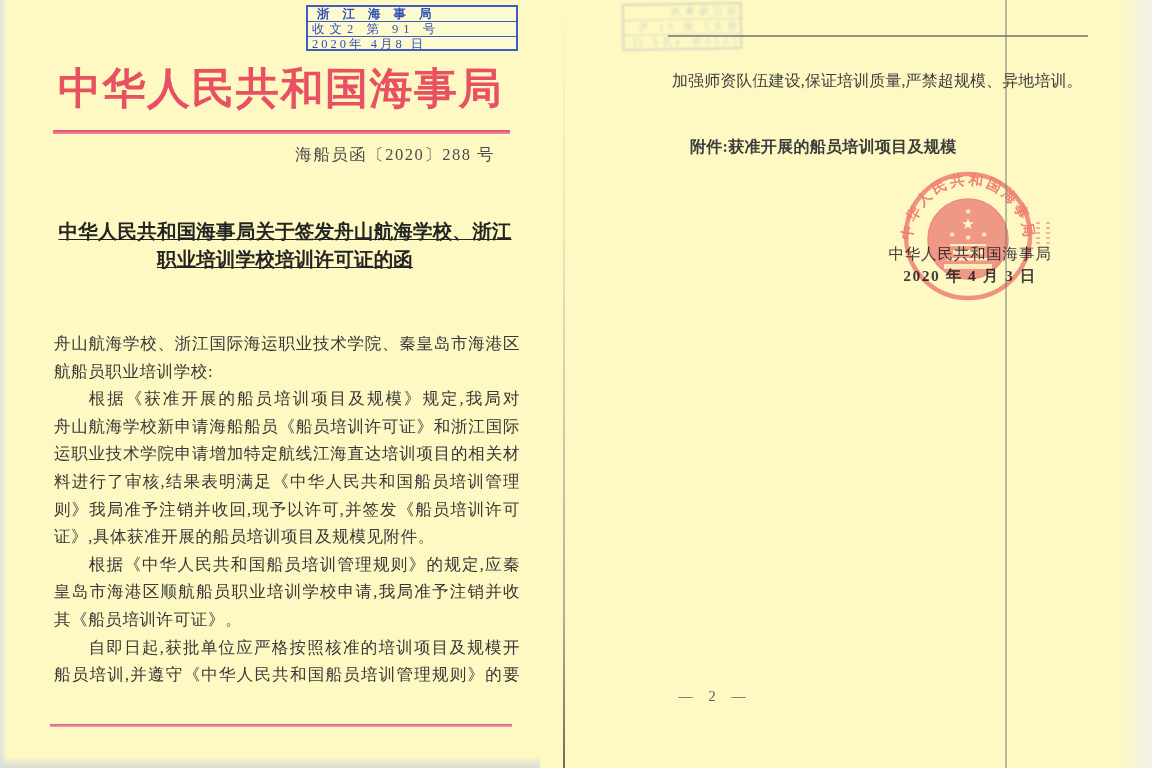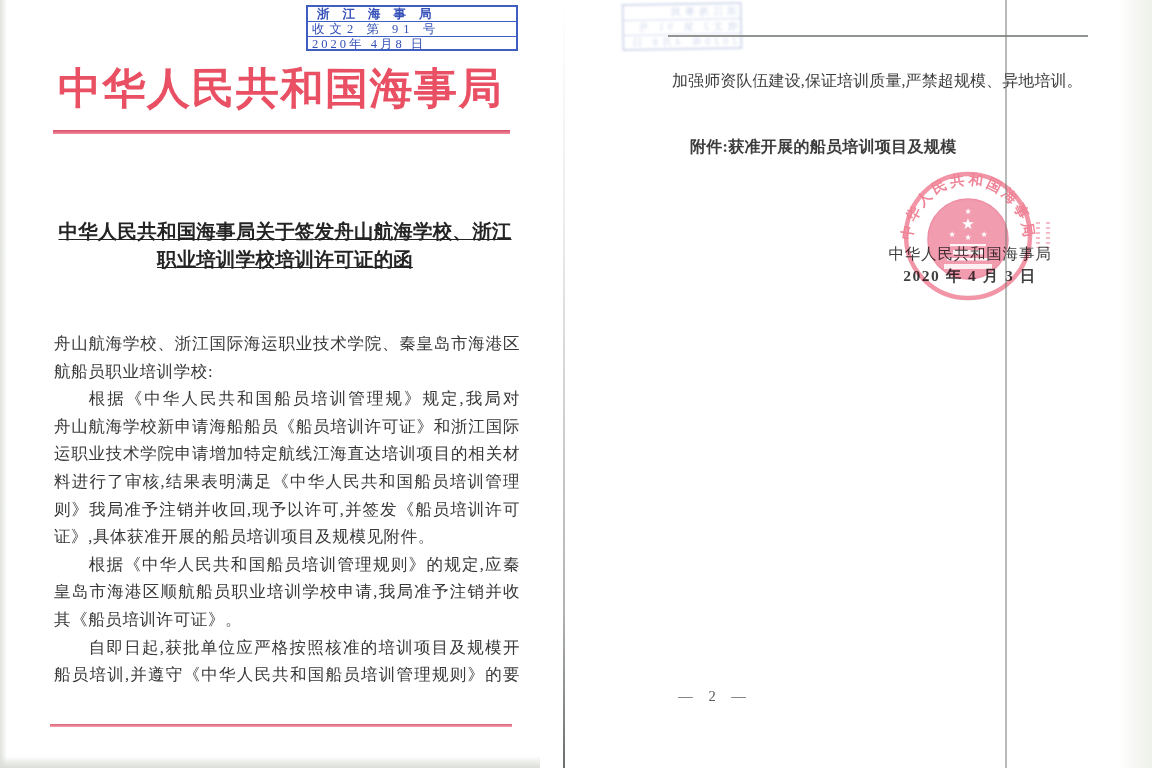--- a/index.html
+++ b/index.html
@@ -1,18 +1,18 @@
 <!DOCTYPE html>
 <html><head>
 <meta charset="utf-8">
 <style>
   html,body{margin:0;padding:0;background:#e9ebe7;}
   #canvas{
     position:relative;width:1152px;height:768px;overflow:hidden;
-    background:#ffffff;
+    background:#fef9c3;
     font-family:"Liberation Serif","DejaVu Serif",serif;
   }
   .abs{position:absolute;}
   
   .left-edge{left:0;top:0;width:7px;height:768px;
     background:linear-gradient(to right,#dfe2dd,rgba(253,253,251,0));}
   .bottom-edge{left:0;top:756px;width:540px;height:12px;
     background:linear-gradient(to bottom,rgba(253,253,251,0),#daddd8);}
   .right-edge{left:1118px;top:0;width:34px;height:768px;
     background:linear-gradient(to right,rgba(253,253,251,0),#eef0ea);}
@@ -83,30 +83,31 @@
   <div class="abs" style="left:0;top:0;width:563px;height:768px;">
 
     <div class="abs stamp">
       <div class="row r1">浙江海事局</div>
       <div class="row r2">收文2 第 91 号</div>
       <div class="row r3">2020年 4月8 日</div>
     </div>
 
     <div class="abs letterhead">中华人民共和国海事局</div>
     <div class="abs red-rule"></div>
+    <div class="abs doc-number">海船员函〔2020〕288 号</div>
 
     <div class="abs doc-title">
       <div>中华人民共和国海事局关于签发舟山航海学校、浙江</div>
       <div>职业培训学校培训许可证的函</div>
     </div>
 
     <div class="abs body-block">
       <div class="bl just">舟山航海学校、浙江国际海运职业技术学院、秦皇岛市海港区顺</div>
       <div class="bl">航船员职业培训学校:</div>
-      <div class="bl just ind">根据《中华人民共和国船员培训管理规》规定,我局对</div>
+      <div class="bl just ind">根据《获准开展的船员培训项目及规模》规定,我局对</div>
       <div class="bl just">舟山航海学校新申请海船船员《船员培训许可证》和浙江国际海</div>
       <div class="bl just">运职业技术学院申请增加特定航线江海直达培训项目的相关材</div>
       <div class="bl just">料进行了审核,结果表明满足《中华人民共和国船员培训管理规</div>
       <div class="bl just">则》我局准予注销并收回,现予以许可,并签发《船员培训许可</div>
       <div class="bl">证》,具体获准开展的船员培训项目及规模见附件。</div>
       <div class="bl just ind">根据《中华人民共和国船员培训管理规则》的规定,应秦</div>
       <div class="bl just">皇岛市海港区顺航船员职业培训学校申请,我局准予注销并收回</div>
       <div class="bl">其《船员培训许可证》。</div>
       <div class="bl just ind">自即日起,获批单位应严格按照核准的培训项目及规模开展</div>
       <div class="bl just">船员培训,并遵守《中华人民共和国船员培训管理规则》的要求,</div>

